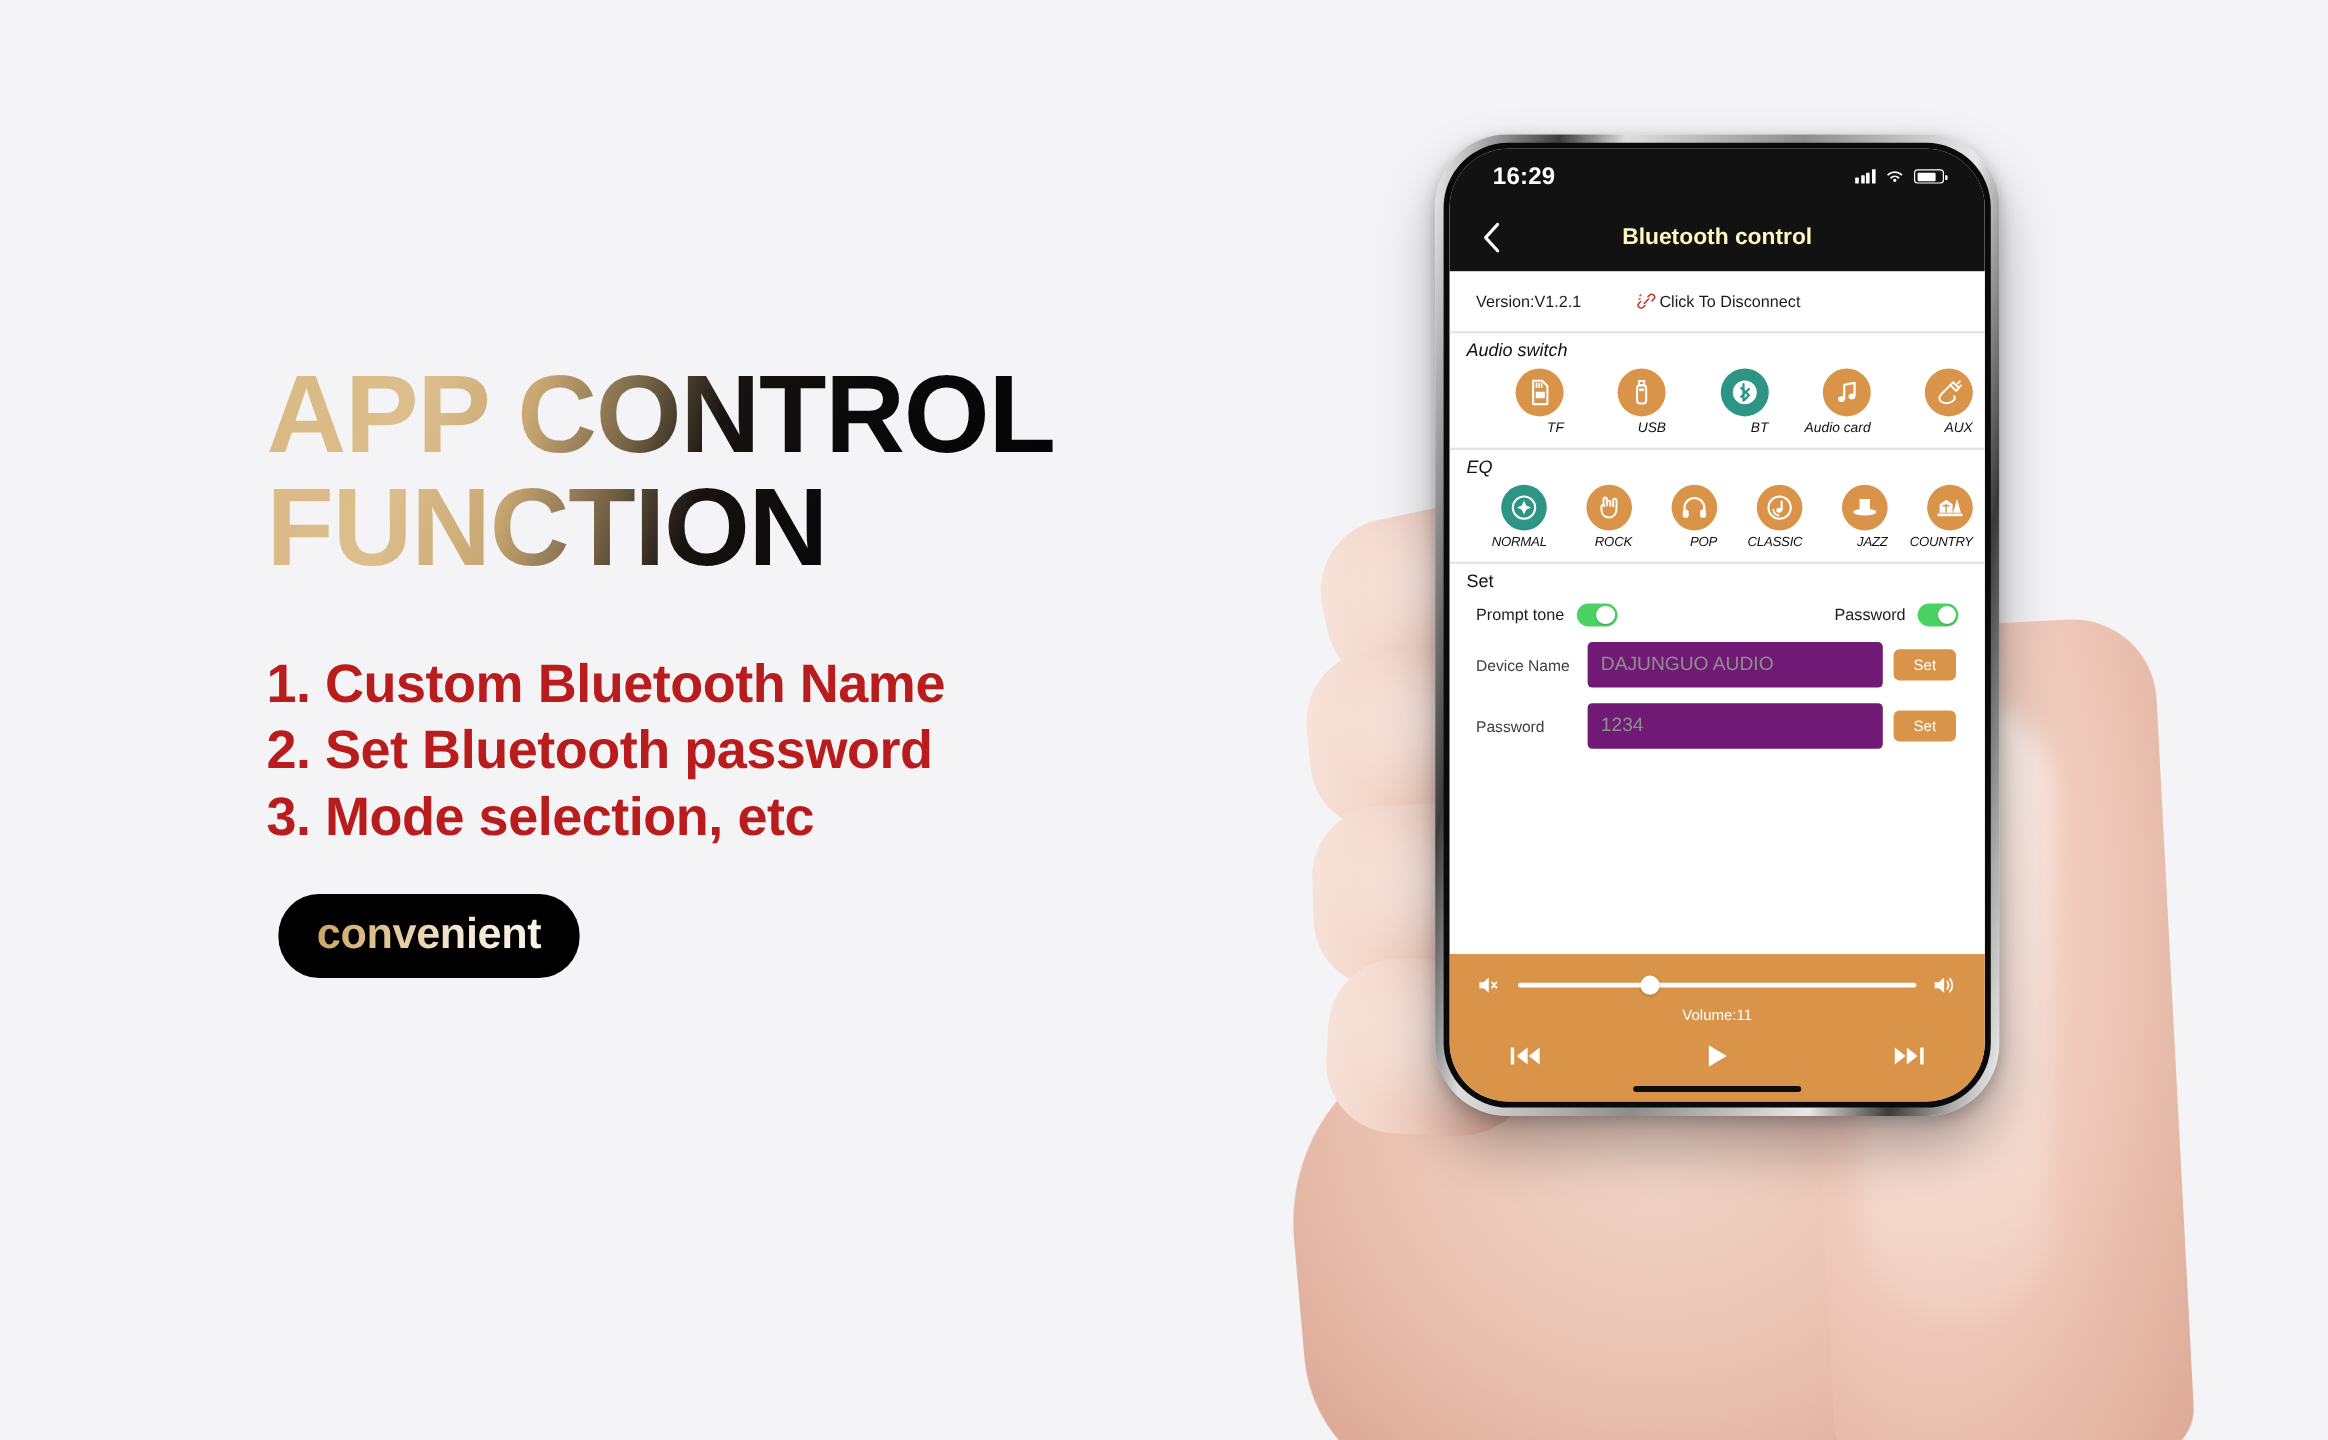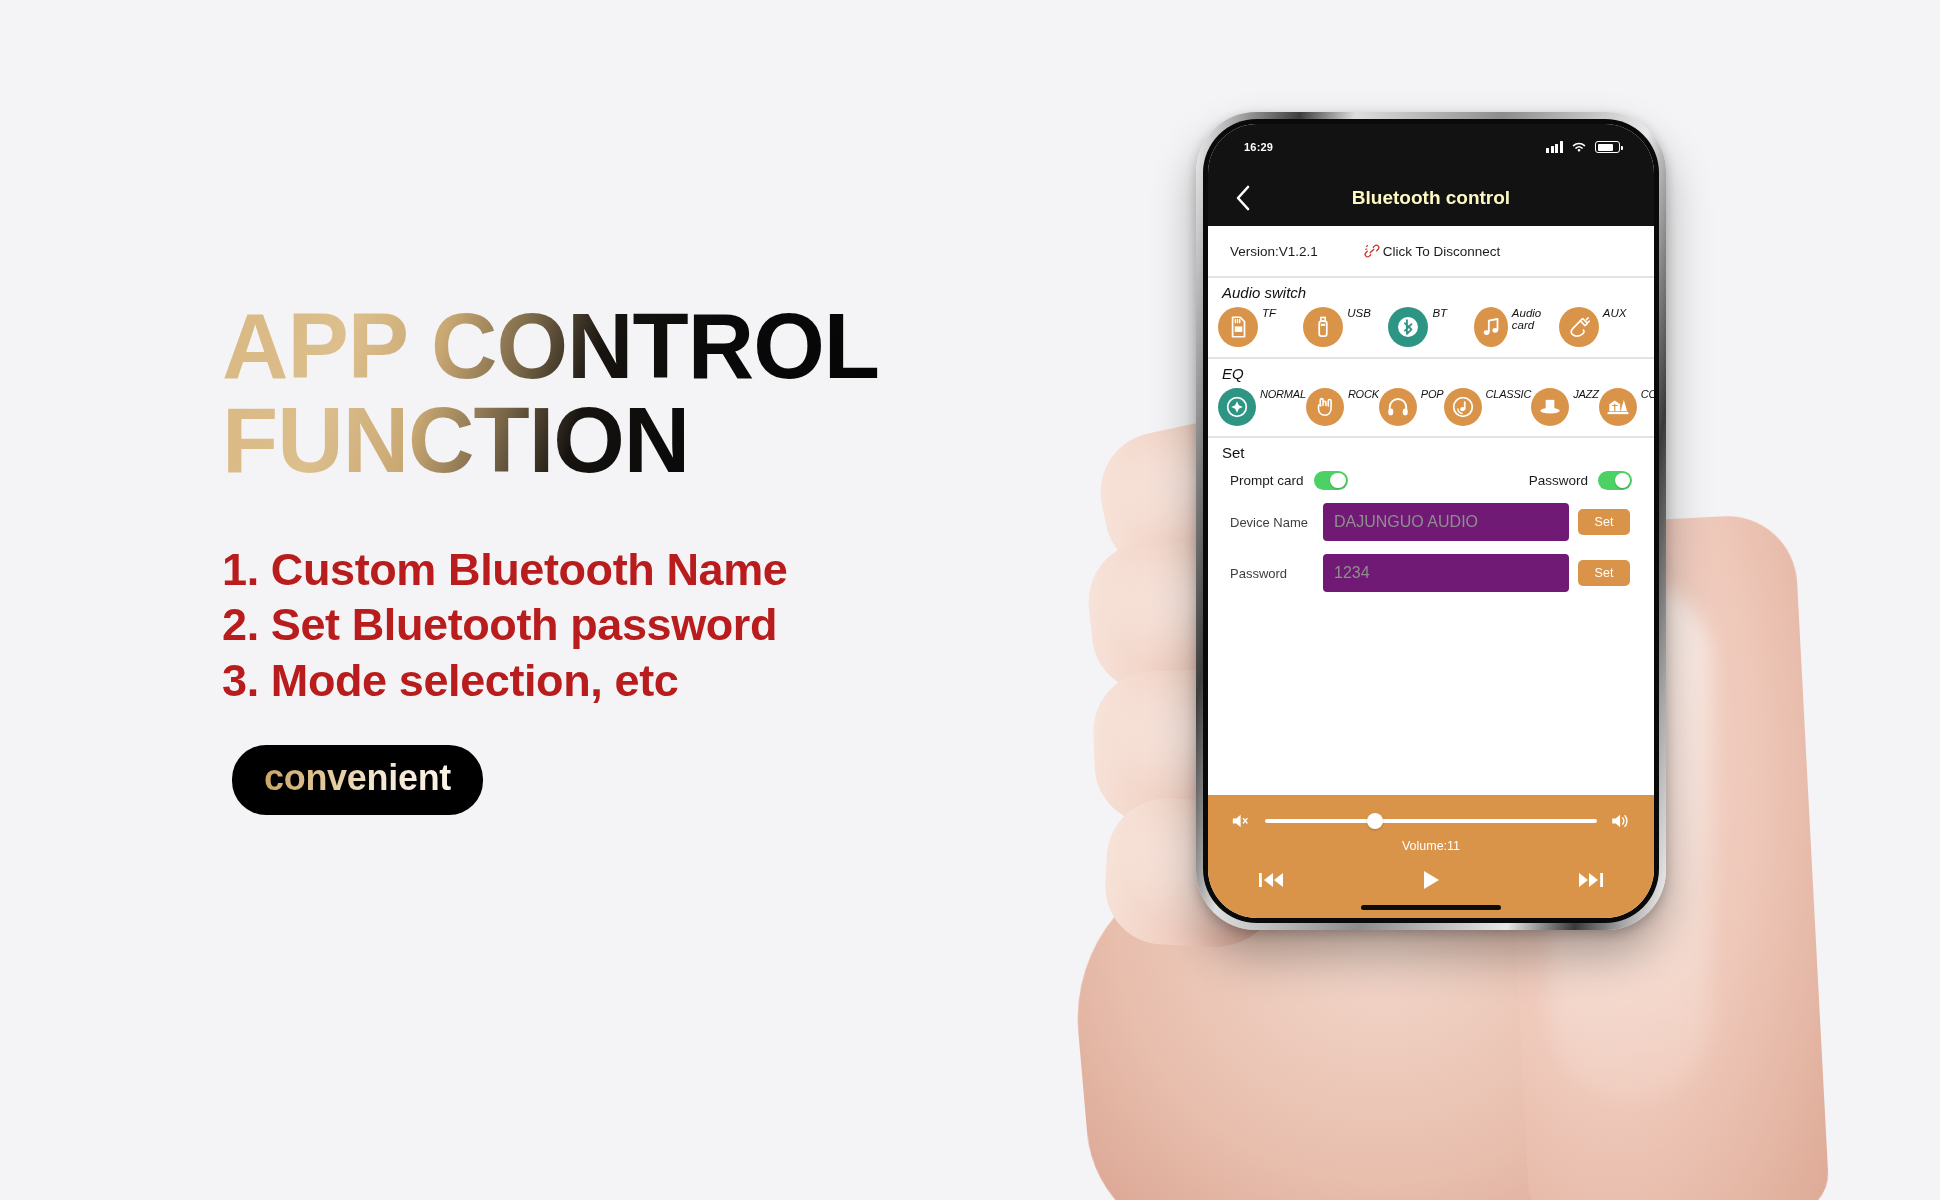--- a/index.html
+++ b/index.html
@@ -129,21 +129,21 @@
     display: flex; flex-direction: column;
   }
 
   
   .statusbar {
     position: relative;
     height: 46px; background: #121212;
     display: flex; align-items: center; justify-content: space-between;
     padding: 0 34px 0 36px; flex: none;
   }
-  .clock { color: #fff; font-size: 11px; font-weight: 700; letter-spacing: .2px; }
+  .clock { color: #fff; font-size: 20px; font-weight: 700; letter-spacing: .2px; }
   .sb-right { display: flex; align-items: center; gap: 8px; }
   .sig { display: flex; align-items: flex-end; gap: 1.6px; height: 12px; }
   .sig i { display: block; width: 3px; background: #fff; border-radius: .5px; }
   .sig i:nth-child(1){height:5px;} .sig i:nth-child(2){height:7px;}
   .sig i:nth-child(3){height:9px;} .sig i:nth-child(4){height:12px;}
   .batt { width: 25px; height: 12px; border: 1.5px solid #fff; border-radius: 3px; position: relative; padding: 1.5px; }
   .batt::after { content:""; position:absolute; right:-3.5px; top:3.5px; width:2px; height:4px; background:#fff; border-radius:0 1px 1px 0; }
   .batt span { display:block; height:100%; width:78%; background:#fff; border-radius:1px; }
 
   
@@ -165,21 +165,21 @@
     border-bottom: 2px solid #e3e3e3;
     font-size: 13.5px; color: #1c1c1c;
   }
   .disc { display: flex; align-items: center; gap: 3px; cursor: pointer; }
   .disc svg { width: 16px; height: 16px; }
 
   
   .section { background: #fff; flex: none; border-bottom: 2px solid #e3e3e3; font-style: italic; }
   .sec-title { font-size: 15px; color: #111; padding: 6px 0 2px 14px; }
   .icon-row { display: flex; padding: 4px 10px 10px 10px; }
-  .icon-cell { flex: 1; display: flex; flex-direction: row; align-items: flex-start; gap: 4px; cursor: pointer; }
+  .icon-cell { flex: 1; display: flex; flex-direction: column; align-items: flex-end; gap: 4px; cursor: pointer; }
   .ic { width: 40px; height: 40px; border-radius: 50%; background: #d99449;
         display: flex; align-items: center; justify-content: center; }
   .ic.active { background: #2e9584; }
   .ic svg { width: 26px; height: 26px; }
   .ic-label { font-size: 11.5px; color: #111; }
   .eq .ic { width: 38px; height: 38px; }
   .eq .ic-label { font-size: 11px; letter-spacing: -.2px; }
 
   
   .set-sec { background: #fff; flex: 1 1 auto; border-bottom: none; }
@@ -432,21 +432,21 @@
           </div>
         </div>
       </div>
 
       <div class="set-sec">
         <div class="sec-title">Set</div>
         <div class="set-rows">
 
           <div class="toggle-row">
             <span class="tg-item">
-              <span class="tg-label">Prompt card</span>
+              <span class="tg-label">Prompt tone</span>
               <span class="switch"></span>
             </span>
             <span class="tg-item">
               <span class="tg-label">Password</span>
               <span class="switch"></span>
             </span>
           </div>
 
           <div class="field-row">
             <span class="field-label">Device Name</span>

